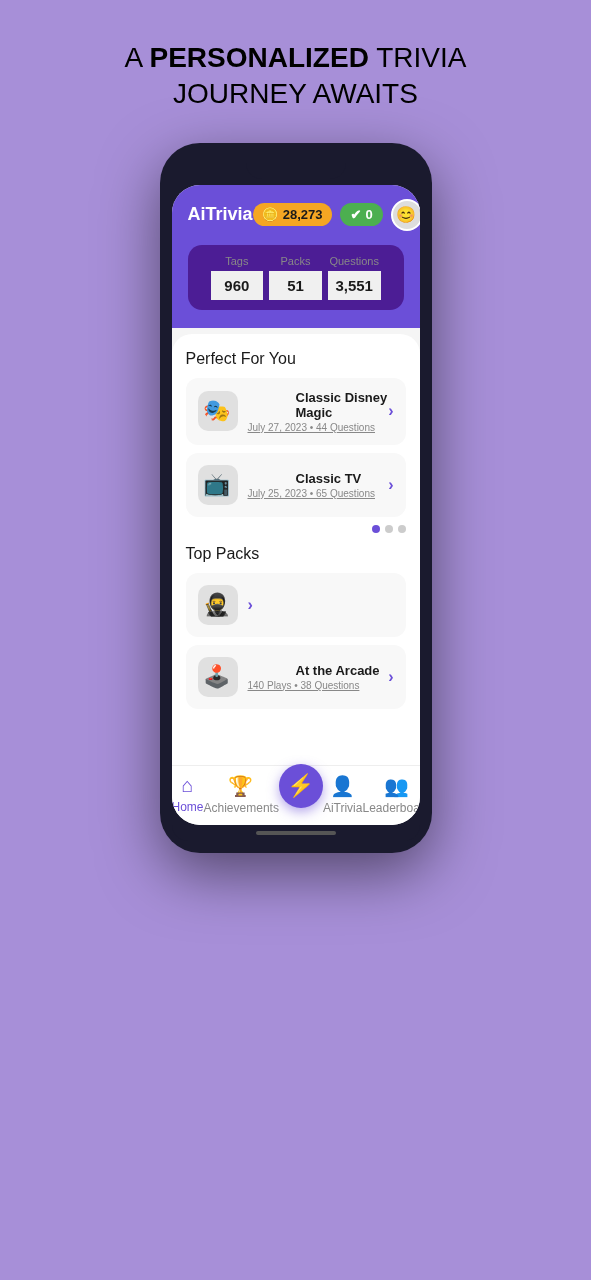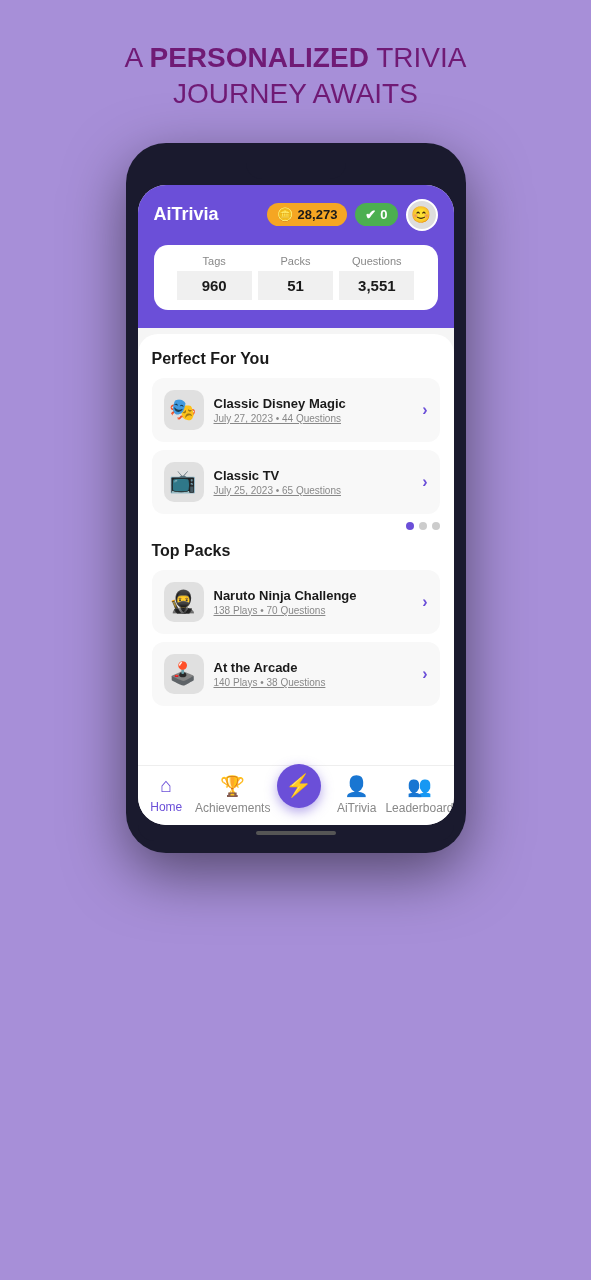--- a/index.html
+++ b/index.html
@@ -12,28 +12,28 @@
       flex-direction: column;
       align-items: center;
     }
 
     .hero-text {
       text-align: center;
       margin-top: 40px;
       margin-bottom: 30px;
       font-size: 28px;
       line-height: 1.3;
-      color: #701a75;
+      color: #000000;
       padding: 0 40px;
     }
     .hero-text .bold { font-weight: 900; }
 
     
     .phone-shell {
-      width: 340px;
+      width: 272px;
       min-height: 680px;
       background: #1a1a2e;
       border-radius: 40px;
       padding: 12px;
       box-shadow: 0 20px 60px rgba(0,0,0,0.5);
       position: relative;
     }
     .phone-notch {
       width: 100px;
       height: 24px;
@@ -103,21 +103,21 @@
       overflow: hidden;
       border: 2px solid white;
       display: flex;
       align-items: center;
       justify-content: center;
       font-size: 16px;
     }
 
     
     .stats-row {
-      background: #ffffff;
+      background: #4c1d95;
       border-radius: 14px;
       display: flex;
       padding: 10px 23px;
       gap: 6px;
     }
     .stat-item {
       flex: 1;
       text-align: center;
     }
     .stat-label {
@@ -139,21 +139,21 @@
       flex: 1;
       background: white;
       border-radius: 20px 20px 0 0;
       margin-top: 6px;
       padding: 16px 14px;
       overflow: hidden;
     }
 
     .section-title {
       font-size: 16px;
-      font-weight: 700;
+      font-weight: 400;
       color: #1a1a1a;
       margin-bottom: 10px;
     }
 
     
     .pack-card {
       background: #f8f8f8;
       border-radius: 12px;
       padding: 12px;
       display: flex;
@@ -174,20 +174,21 @@
       flex-shrink: 0;
     }
     .pack-info {
       flex: 1;
     }
     .pack-name {
       font-size: 13px;
       font-weight: 700;
       color: #1a1a1a;
       margin-bottom: 2px;
+      margin-left: 48px;
     }
     .pack-meta {
       font-size: 10px;
       color: #888;
       text-decoration: underline;
     }
     .pack-chevron {
       color: #6b4fd8;
       font-size: 16px;
       font-weight: 700;
@@ -340,24 +341,20 @@
       <div class="pagination-dots">
         <div class="dot active"></div>
         <div class="dot"></div>
         <div class="dot"></div>
       </div>
 
       <div class="section-title">Top Packs</div>
 
       <div class="pack-card">
         <div class="pack-icon">🥷</div>
-        <div class="pack-info">
-          <div class="pack-name">Naruto Ninja Challenge</div>
-          <div class="pack-meta">138 Plays • 70 Questions</div>
-        </div>
         <div class="pack-chevron">›</div>
       </div>
 
       <div class="pack-card">
         <div class="pack-icon">🕹️</div>
         <div class="pack-info">
           <div class="pack-name">At the Arcade</div>
           <div class="pack-meta">140 Plays • 38 Questions</div>
         </div>
         <div class="pack-chevron">›</div>

